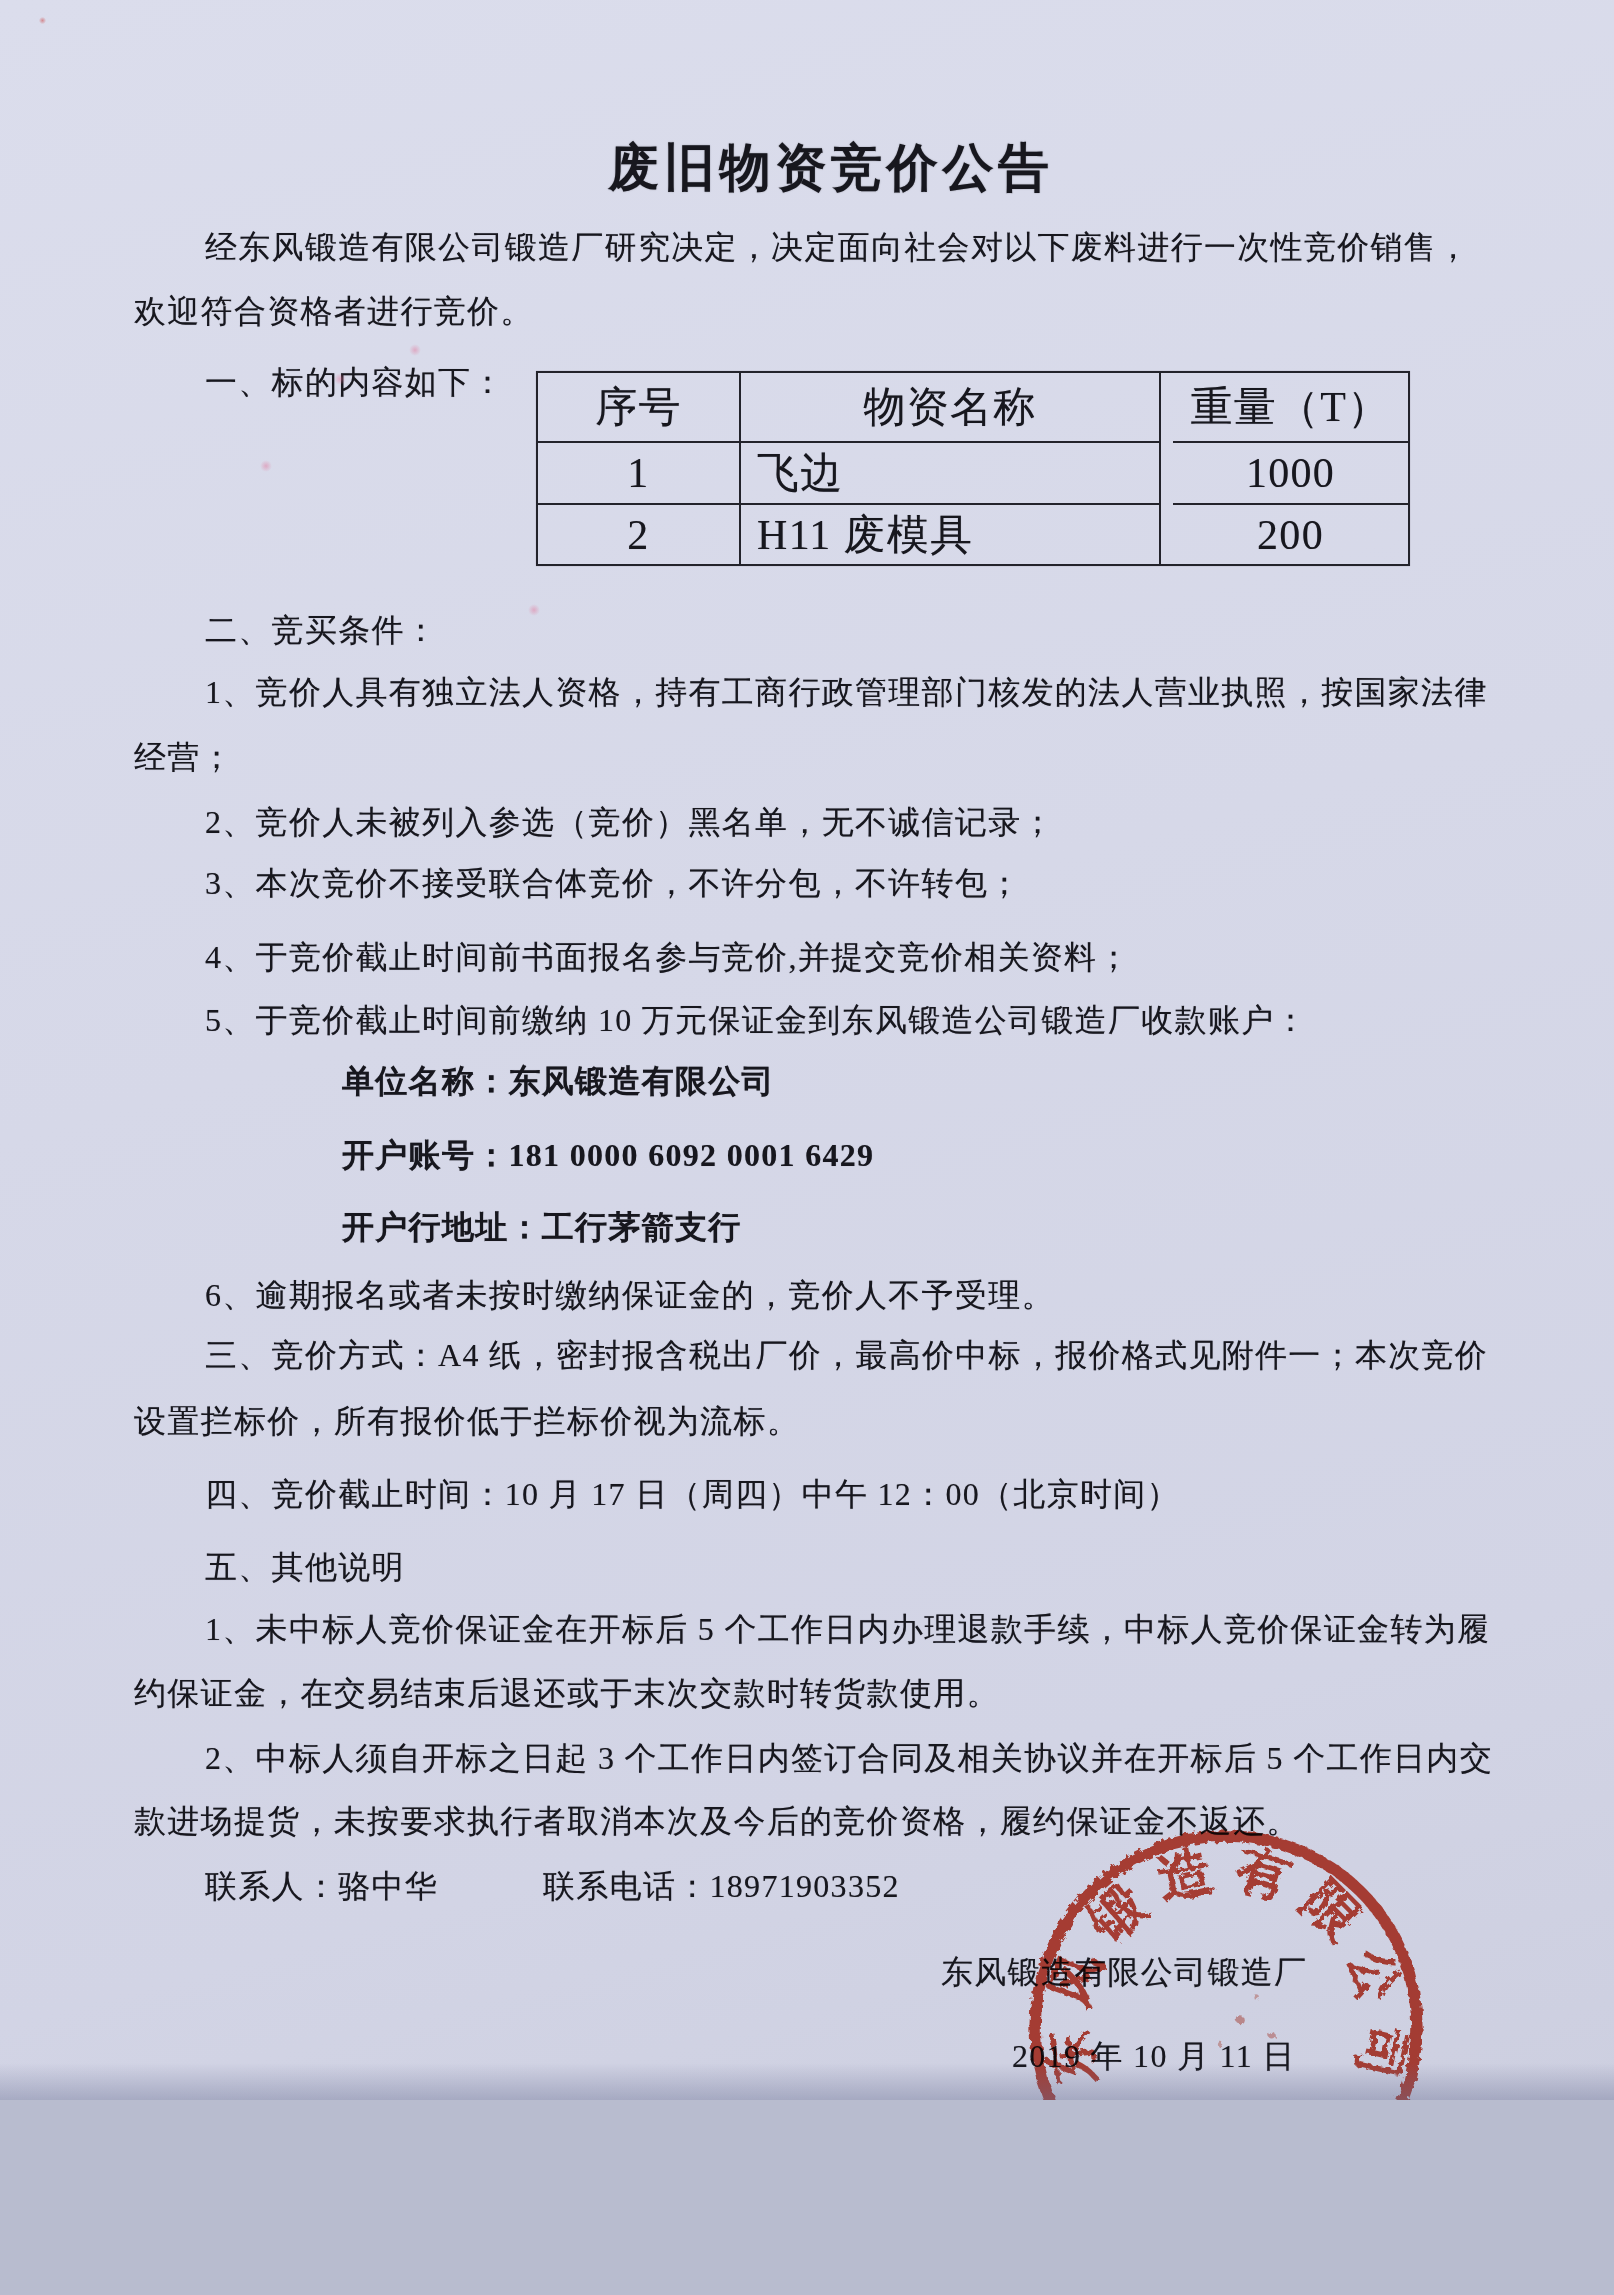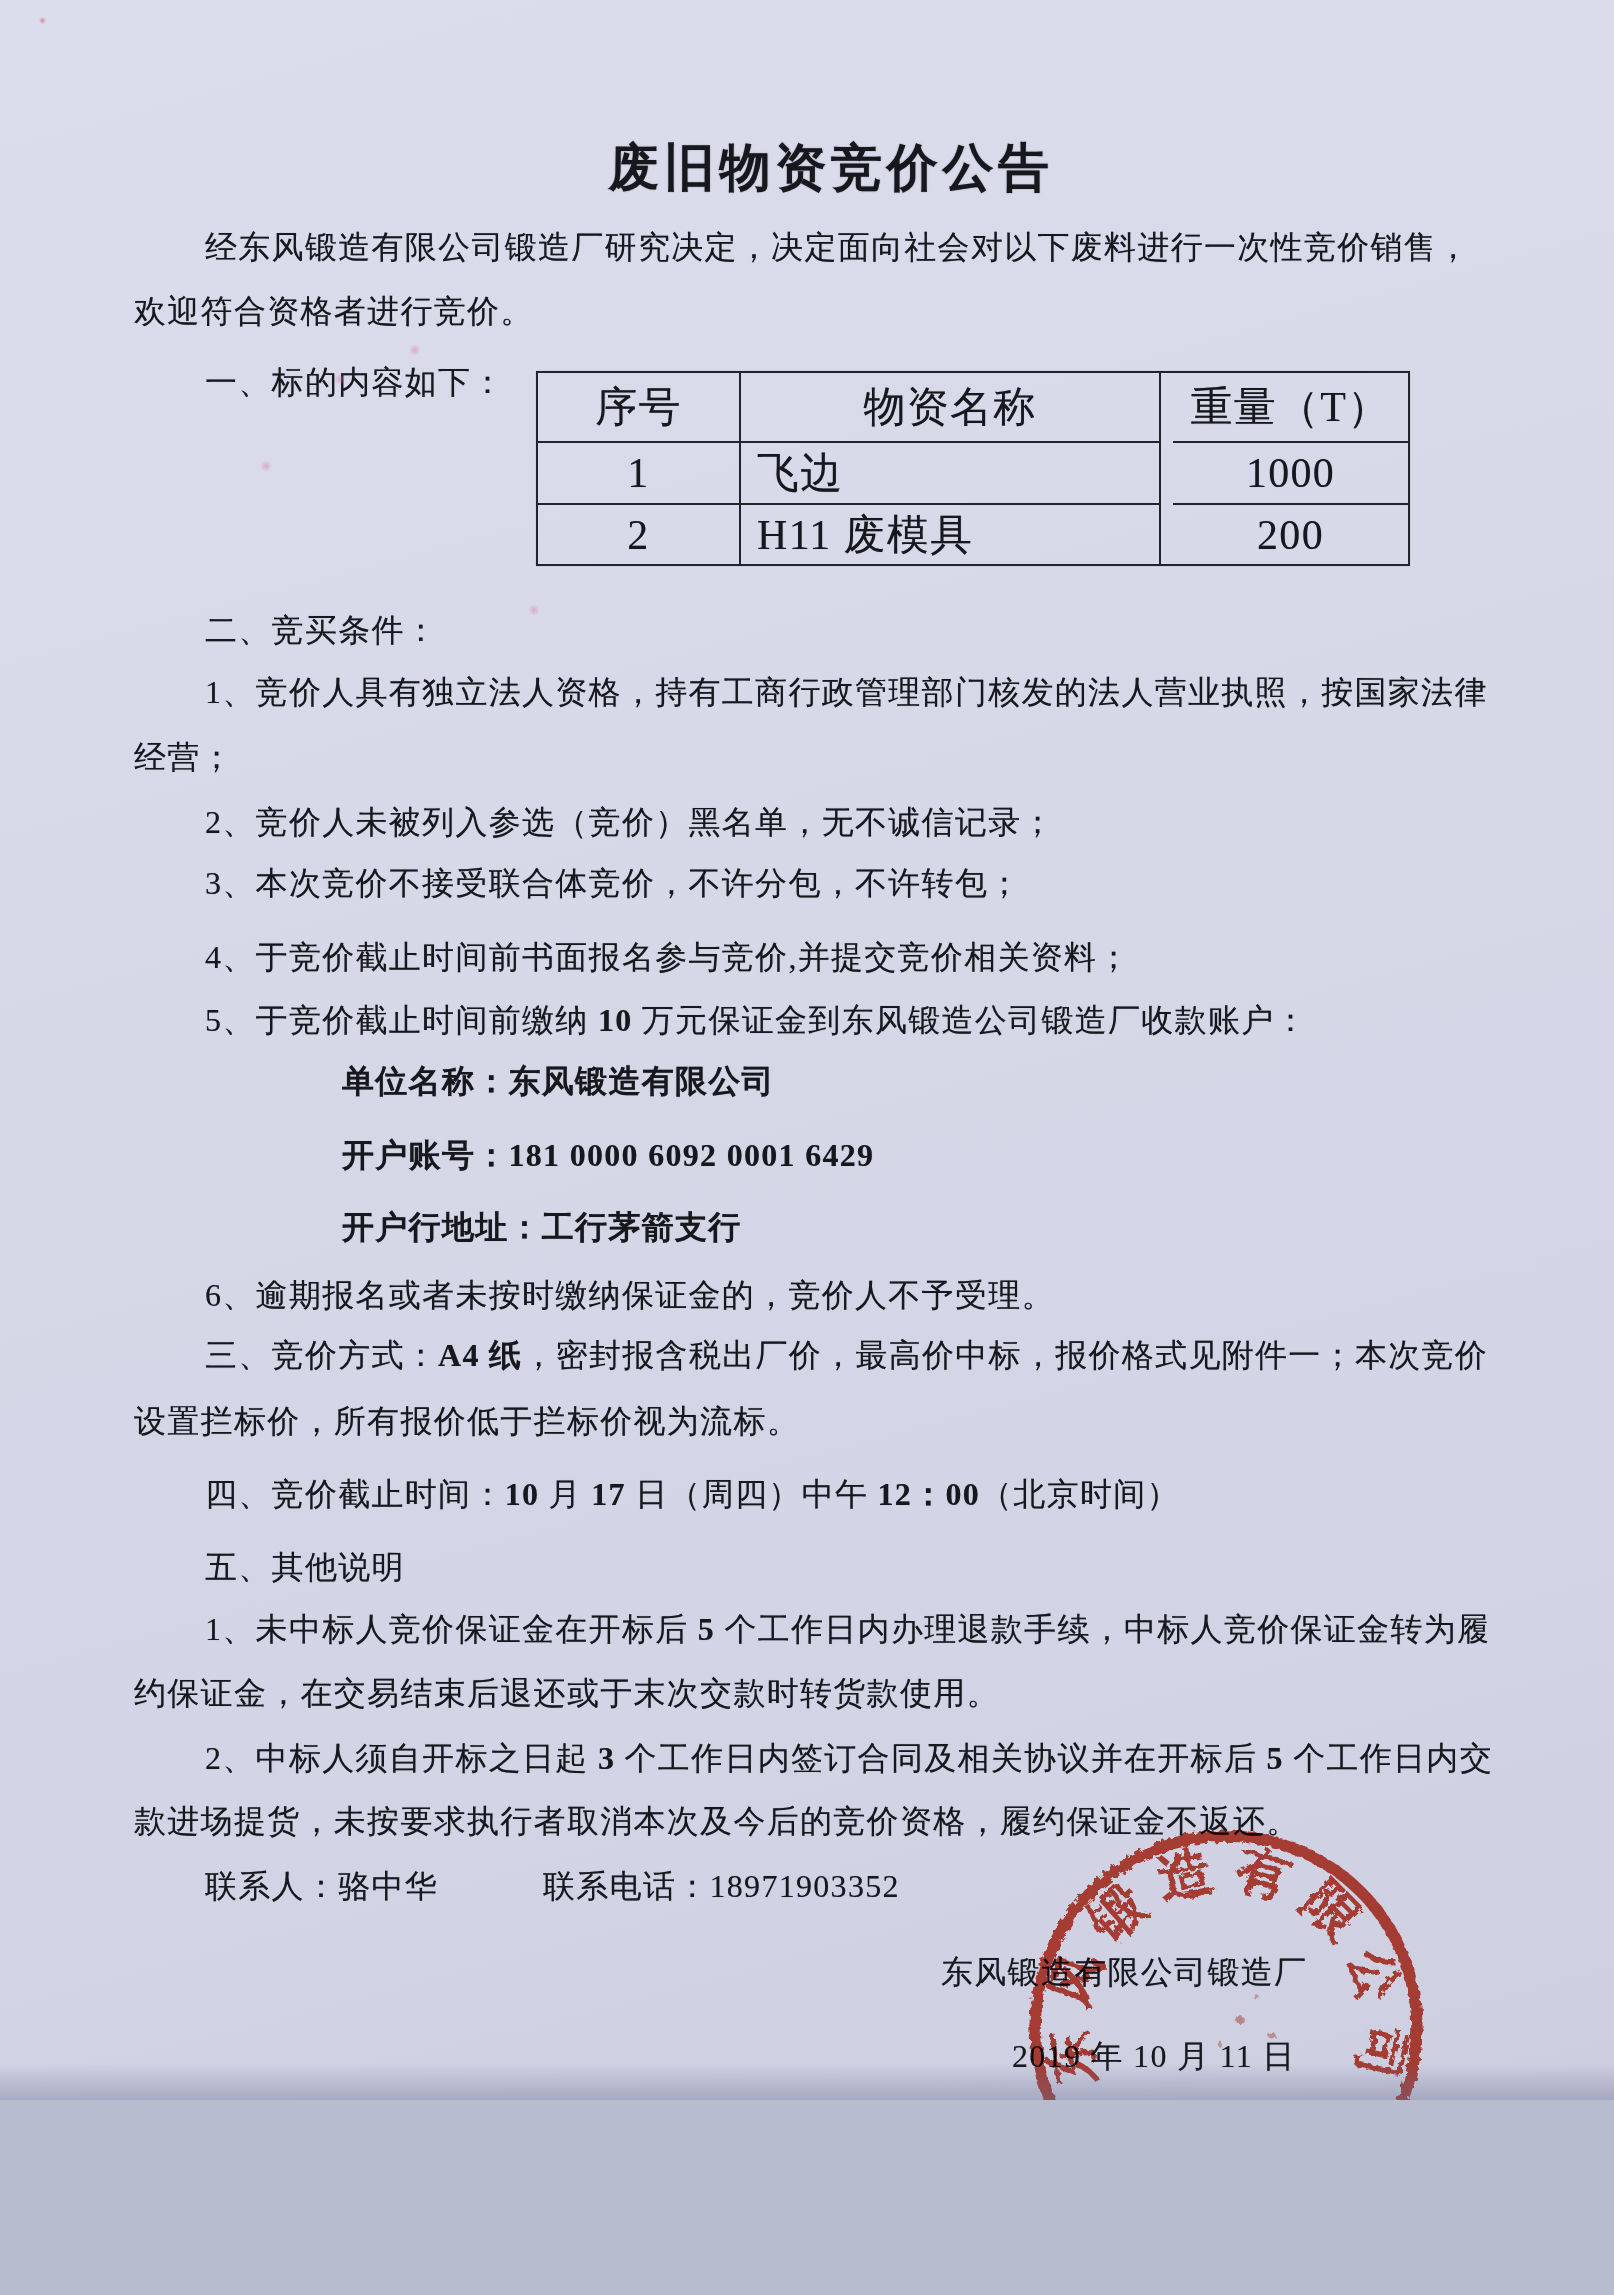--- a/index.html
+++ b/index.html
@@ -15,21 +15,21 @@
     position:absolute;
     white-space:nowrap;
     font-size:32px;
     line-height:39px;
     letter-spacing:1.3px;
     text-shadow:0 0 0.7px rgba(23,23,30,.45);
   }
   .m{left:134px;}      
   .ind{left:205px;}    
   .deep{left:342px;}   
-  .b{font-weight:700;}
+  .b{font-weight:400;}
   .bold-line{font-weight:700;}
   .title{
     position:absolute;top:134px;left:831px;
     transform:translateX(-50%);
     font-size:51px;font-weight:700;letter-spacing:4.7px;
     white-space:nowrap;
     text-shadow:0 0 1.3px rgba(23,23,30,.5);
   }
   
   .lots-table{

